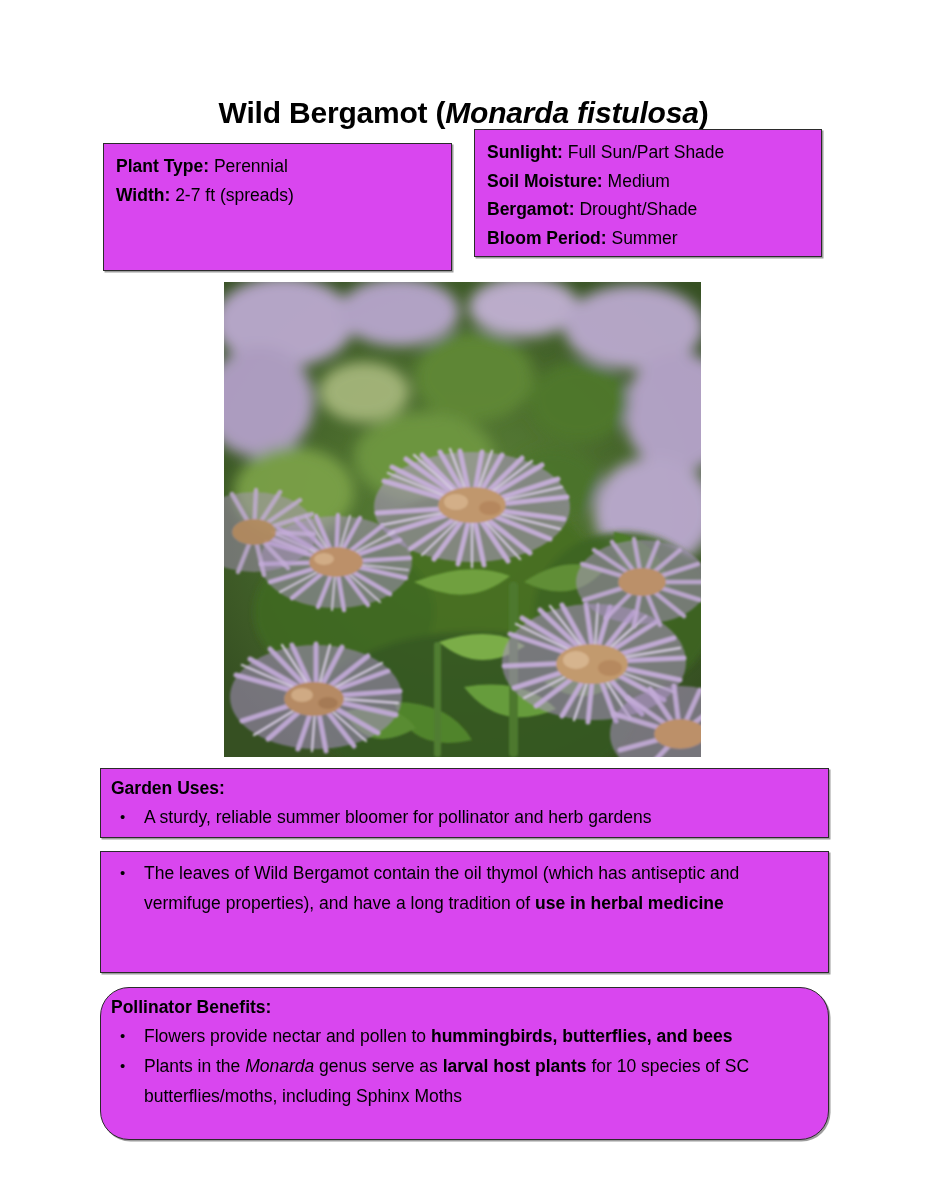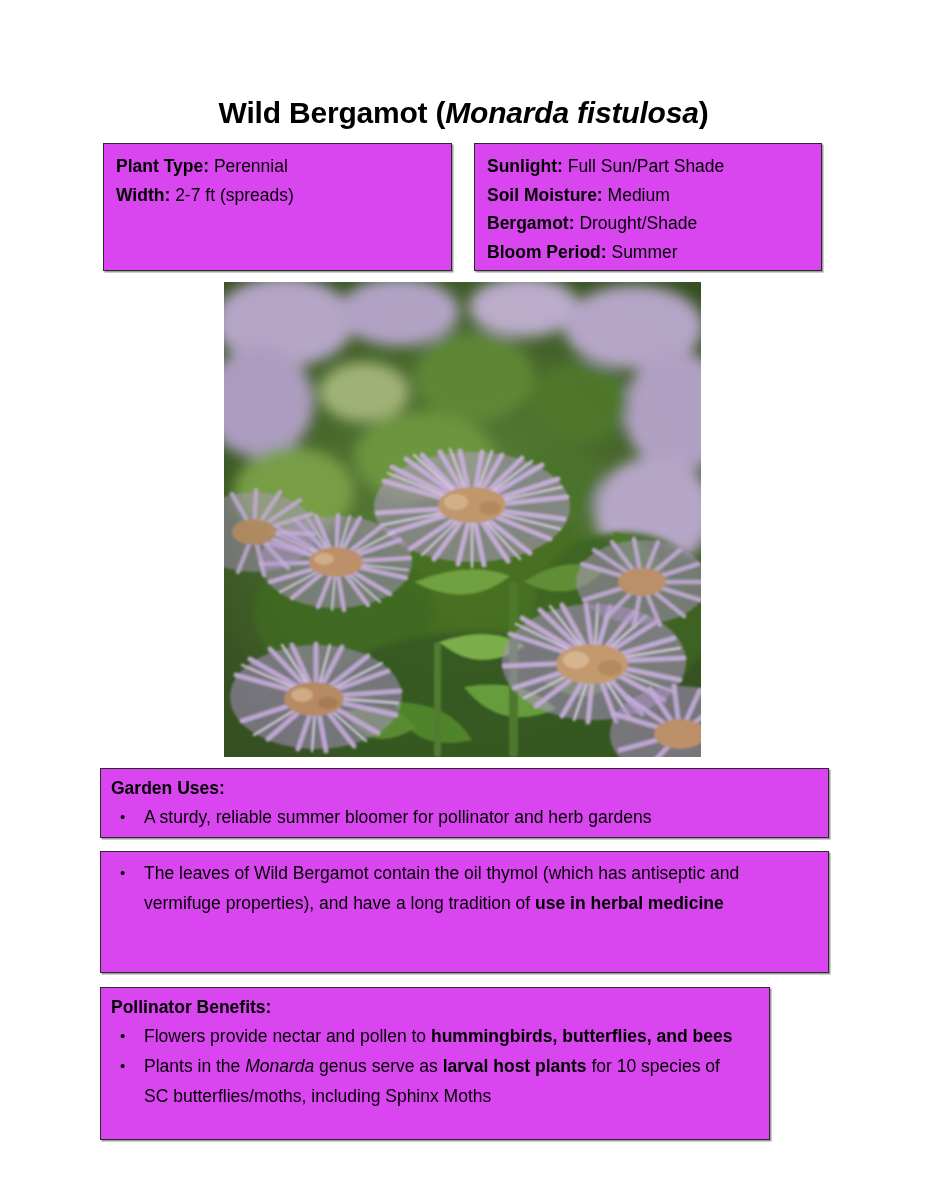--- a/index.html
+++ b/index.html
@@ -48,21 +48,21 @@
     border: 1.4px solid #2b2b2b;
     background: #d946ef;
     box-shadow: 1.5px 1.5px 0 0 rgba(140,140,140,0.85);
   }
 
   
   .factbox {
     padding: 8px 0 8px 12px;
   }
   #facts-left  { left: 103px; top: 143px; width: 349px; height: 128px; }
-  #facts-right { left: 474px; top: 143px; width: 348px; height: 128px; }
+  #facts-right { left: 474px; top: 129px; width: 348px; height: 128px; }
 
   .fact-line {
     font-size: 17.5px;
     line-height: 28.5px;
     white-space: nowrap;
   }
   .fact-line .k { font-weight: bold; }
   .fact-line .v { font-weight: normal; }
 
   
@@ -76,21 +76,21 @@
     background: #3f5c26;
   }
   #photo svg { display: block; width: 100%; height: 100%; }
 
   
   .section {
     padding: 6px 26px 8px 10px;
   }
   #sec-garden   { left: 100px; top: 768px;  width: 729px; height: 70px; }
   #sec-ethno    { left: 100px; top: 851px;  width: 729px; height: 122px; }
-  #sec-pollin   { left: 100px; top: 987px;  width: 670px; height: 153px; }
+  #sec-pollin   { left: 100px; top: 987px;  width: 729px; height: 153px; border-radius: 29px; }
 
   .section-head {
     font-size: 17.5px;
     font-weight: bold;
     line-height: 26px;
     margin-bottom: 1px;
   }
   .bullet-row {
     display: flex;
     align-items: flex-start;

